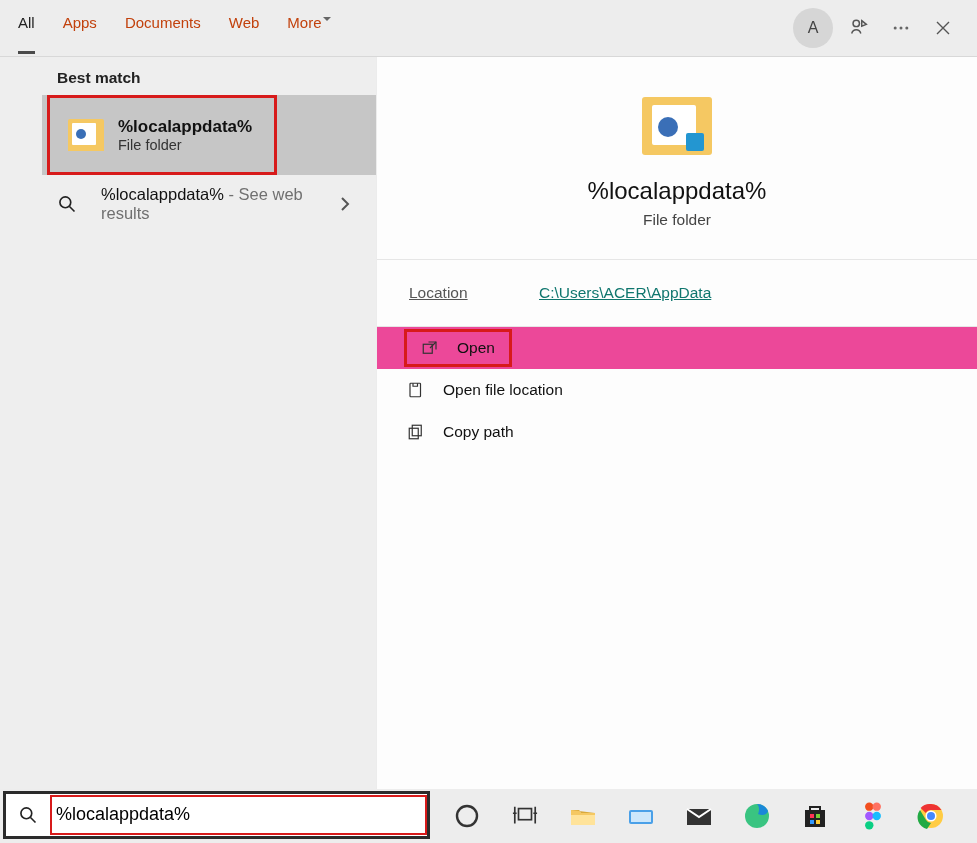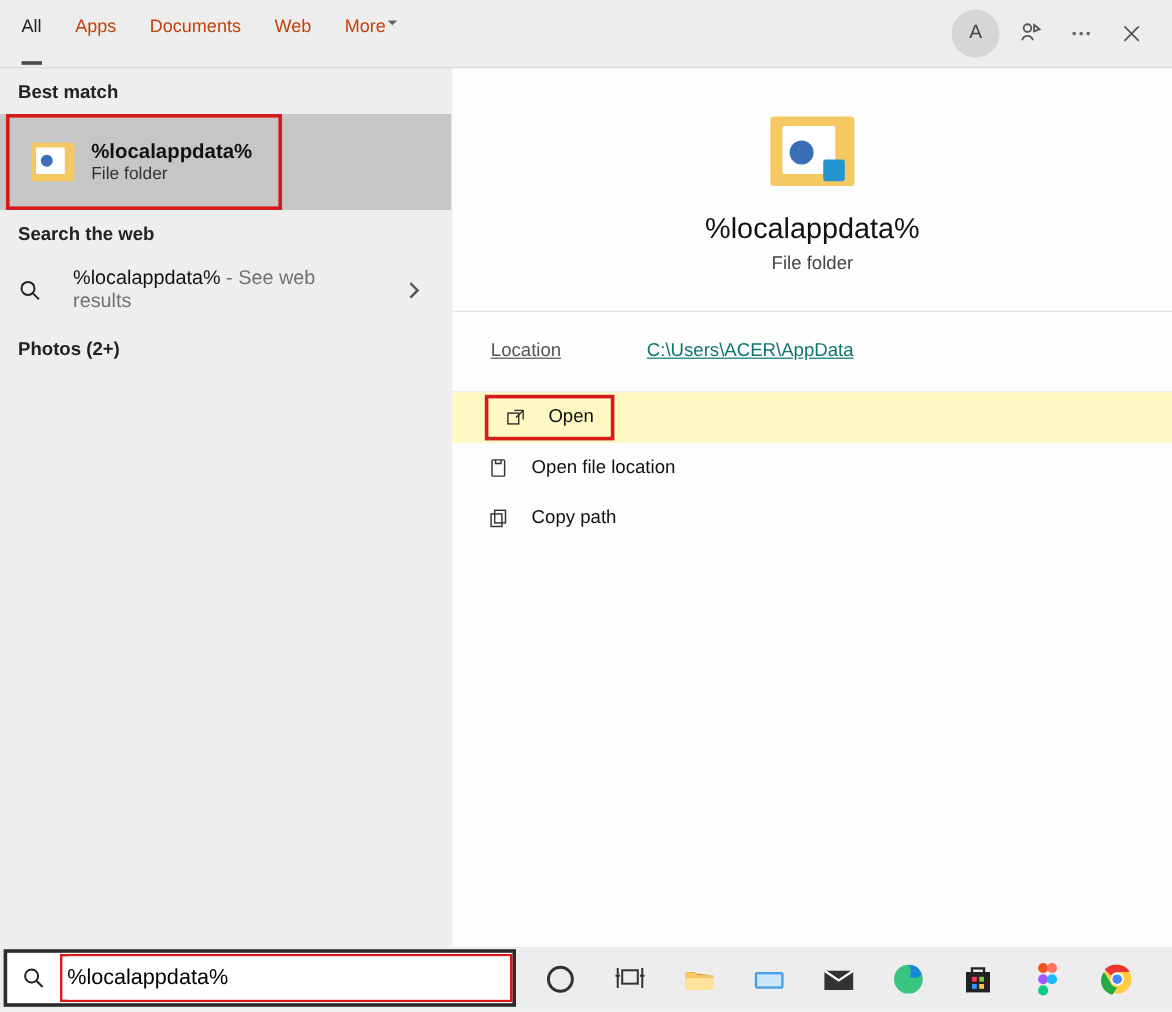--- a/index.html
+++ b/index.html
@@ -7,21 +7,21 @@
 
   .tabs { height: 57px; border-bottom: 1px solid #d8d8d8; display: flex; align-items: center; background:#ededed; }
   .tabs-left { display: flex; height: 100%; align-items: flex-start; padding-left: 18px; gap: 28px; padding-top: 14px;}
   .tab { font-size: 15px; color: #c2410c; cursor: pointer; height: 40px; display:flex; align-items:flex-start;}
   .tab.active { color: #222; border-bottom: 3px solid #4a4a4a; font-weight:400;}
   .tabs-right { margin-left: auto; display: flex; align-items: center; gap: 10px; padding-right: 18px; }
   .avatar { width: 40px; height: 40px; border-radius: 50%; background: #d6d6d6; display:flex; align-items:center; justify-content:center; font-size:16px; color:#444; }
   .icon-btn { width: 32px; height: 32px; display:flex; align-items:center; justify-content:center; color:#555; cursor:pointer; }
 
   .content { display: flex; height: 732px; }
-  .left-pane { width: 376px; background:#eeeeee; }
+  .left-pane { width: 376px; background:#eeeeee;padding-left:42px; }
   .right-pane { flex:1; background:#fdfdfd; border-left:1px solid #ececec;}
 
   .section-header { font-size:15.5px; font-weight:600; color:#222; padding: 12px 15px 8px; }
 
   .best-match { height: 80px; background:#c6c6c6; display:flex; align-items:center; padding-left:18px; gap:14px; border:3px solid #d71a1a; margin: 0 0 0 5px; width: 230px;}
   .best-match-wrap { background:#c6c6c6; height:80px; display:flex; align-items:center;}
   .folder-icon-sm { width:36px; height:32px; background:#f5c862; border-radius:2px 2px 0 0; position:relative;}
   .folder-icon-sm::before{content:"";position:absolute;left:4px;top:4px;width:24px;height:22px;background:#fff;border-radius:1px;}
   .folder-icon-sm::after{content:"";position:absolute;left:8px;top:10px;width:10px;height:10px;border-radius:50%;background:#3a6fb7;}
   .bm-text .title{ font-size:17px; font-weight:700; color:#111;}
@@ -39,21 +39,21 @@
   .gear-fg{position:absolute;left:16px;top:20px;width:20px;height:20px;border-radius:50%;background:#3a6fb7;}
   .gear-fg2{position:absolute;right:8px;bottom:4px;width:18px;height:18px;background:#2396d1;border-radius:2px;}
   .preview-title{ font-size:24px; color:#111; margin-top:22px;}
   .preview-sub{ font-size:15.5px; color:#444; margin-top:6px;}
 
   .loc-row{ display:flex; padding: 24px 32px; font-size:15.5px; border-bottom:1px solid #e6e6e6;}
   .loc-label{ color:#555; width:130px;text-decoration:underline;}
   .loc-val{ color:#0f766e; text-decoration:underline; cursor:pointer;}
 
   .action{ display:flex; align-items:center; height:42px; padding-left:30px; gap:18px; font-size:15.5px; color:#111; cursor:pointer;}
-  .action.selected{ background:#fef9c3;}
+  .action.selected{ background:#ec4899;}
   .action .aicon{ width:18px; display:flex; color:#444;}
   .open-hl{ border:3px solid #d71a1a; display:inline-flex; align-items:center; height:38px; padding:0 14px 0 0; gap:18px; margin-left:-3px;}
   .open-hl .aicon{margin-left:14px;}
   .actions{ padding-top:0px;}
 
   .taskbar { position:absolute; bottom:0; left:0; right:0; height:54px; background:#ededed; display:flex; align-items:center;}
   .searchbox { width:427px; height:48px; margin:0 0 3px 3px; border:3px solid #2b2b2b; background:#fff; display:flex; align-items:center;}
   .searchbox .mag{ padding:0 12px;}
   .searchbox input{ border:none; outline:none; font-size:18px; flex:1; height:100%;}
   .search-hl{ border:2px solid #d71a1a; height:40px; display:flex; align-items:center; flex:1; padding-left:4px;}
@@ -110,39 +110,37 @@
     <div class="best-match-wrap">
       <div class="best-match">
         <div class="folder-icon-sm"></div>
         <div class="bm-text">
           <div class="title">%localappdata%</div>
           <div class="sub">File folder</div>
         </div>
       </div>
     </div>
 
-    <div class="section-header">Search the web</div>
     <div class="web-row">
       <span class="mag">
         <svg width="20" height="20" viewBox="0 0 24 24" fill="none" stroke="#222" stroke-width="2">
             <circle cx="10" cy="10" r="6.5"></circle>
             <path d="M15 15 L21 21"></path>
           </svg>
       </span>
       <span class="txt">
         <span>%localappdata%</span><span class="muted"> - See web results</span>
       </span>
       <span class="chev">
         <svg width="12" height="14" viewBox="0 0 10 14" fill="none" stroke="#555" stroke-width="2">
             <path d="M2 1 L8 7 L2 13"></path>
           </svg>
       </span>
     </div>
 
-    <div class="section-header">Photos (2+)</div>
   </div>
 
   <div class="right-pane">
     <div class="preview-head">
       <div class="folder-icon-lg">
         <span class="gear-fg"></span>
           <span class="gear-fg2"></span>
       </div>
       <div class="preview-title">%localappdata%</div>
       <div class="preview-sub">File folder</div>

